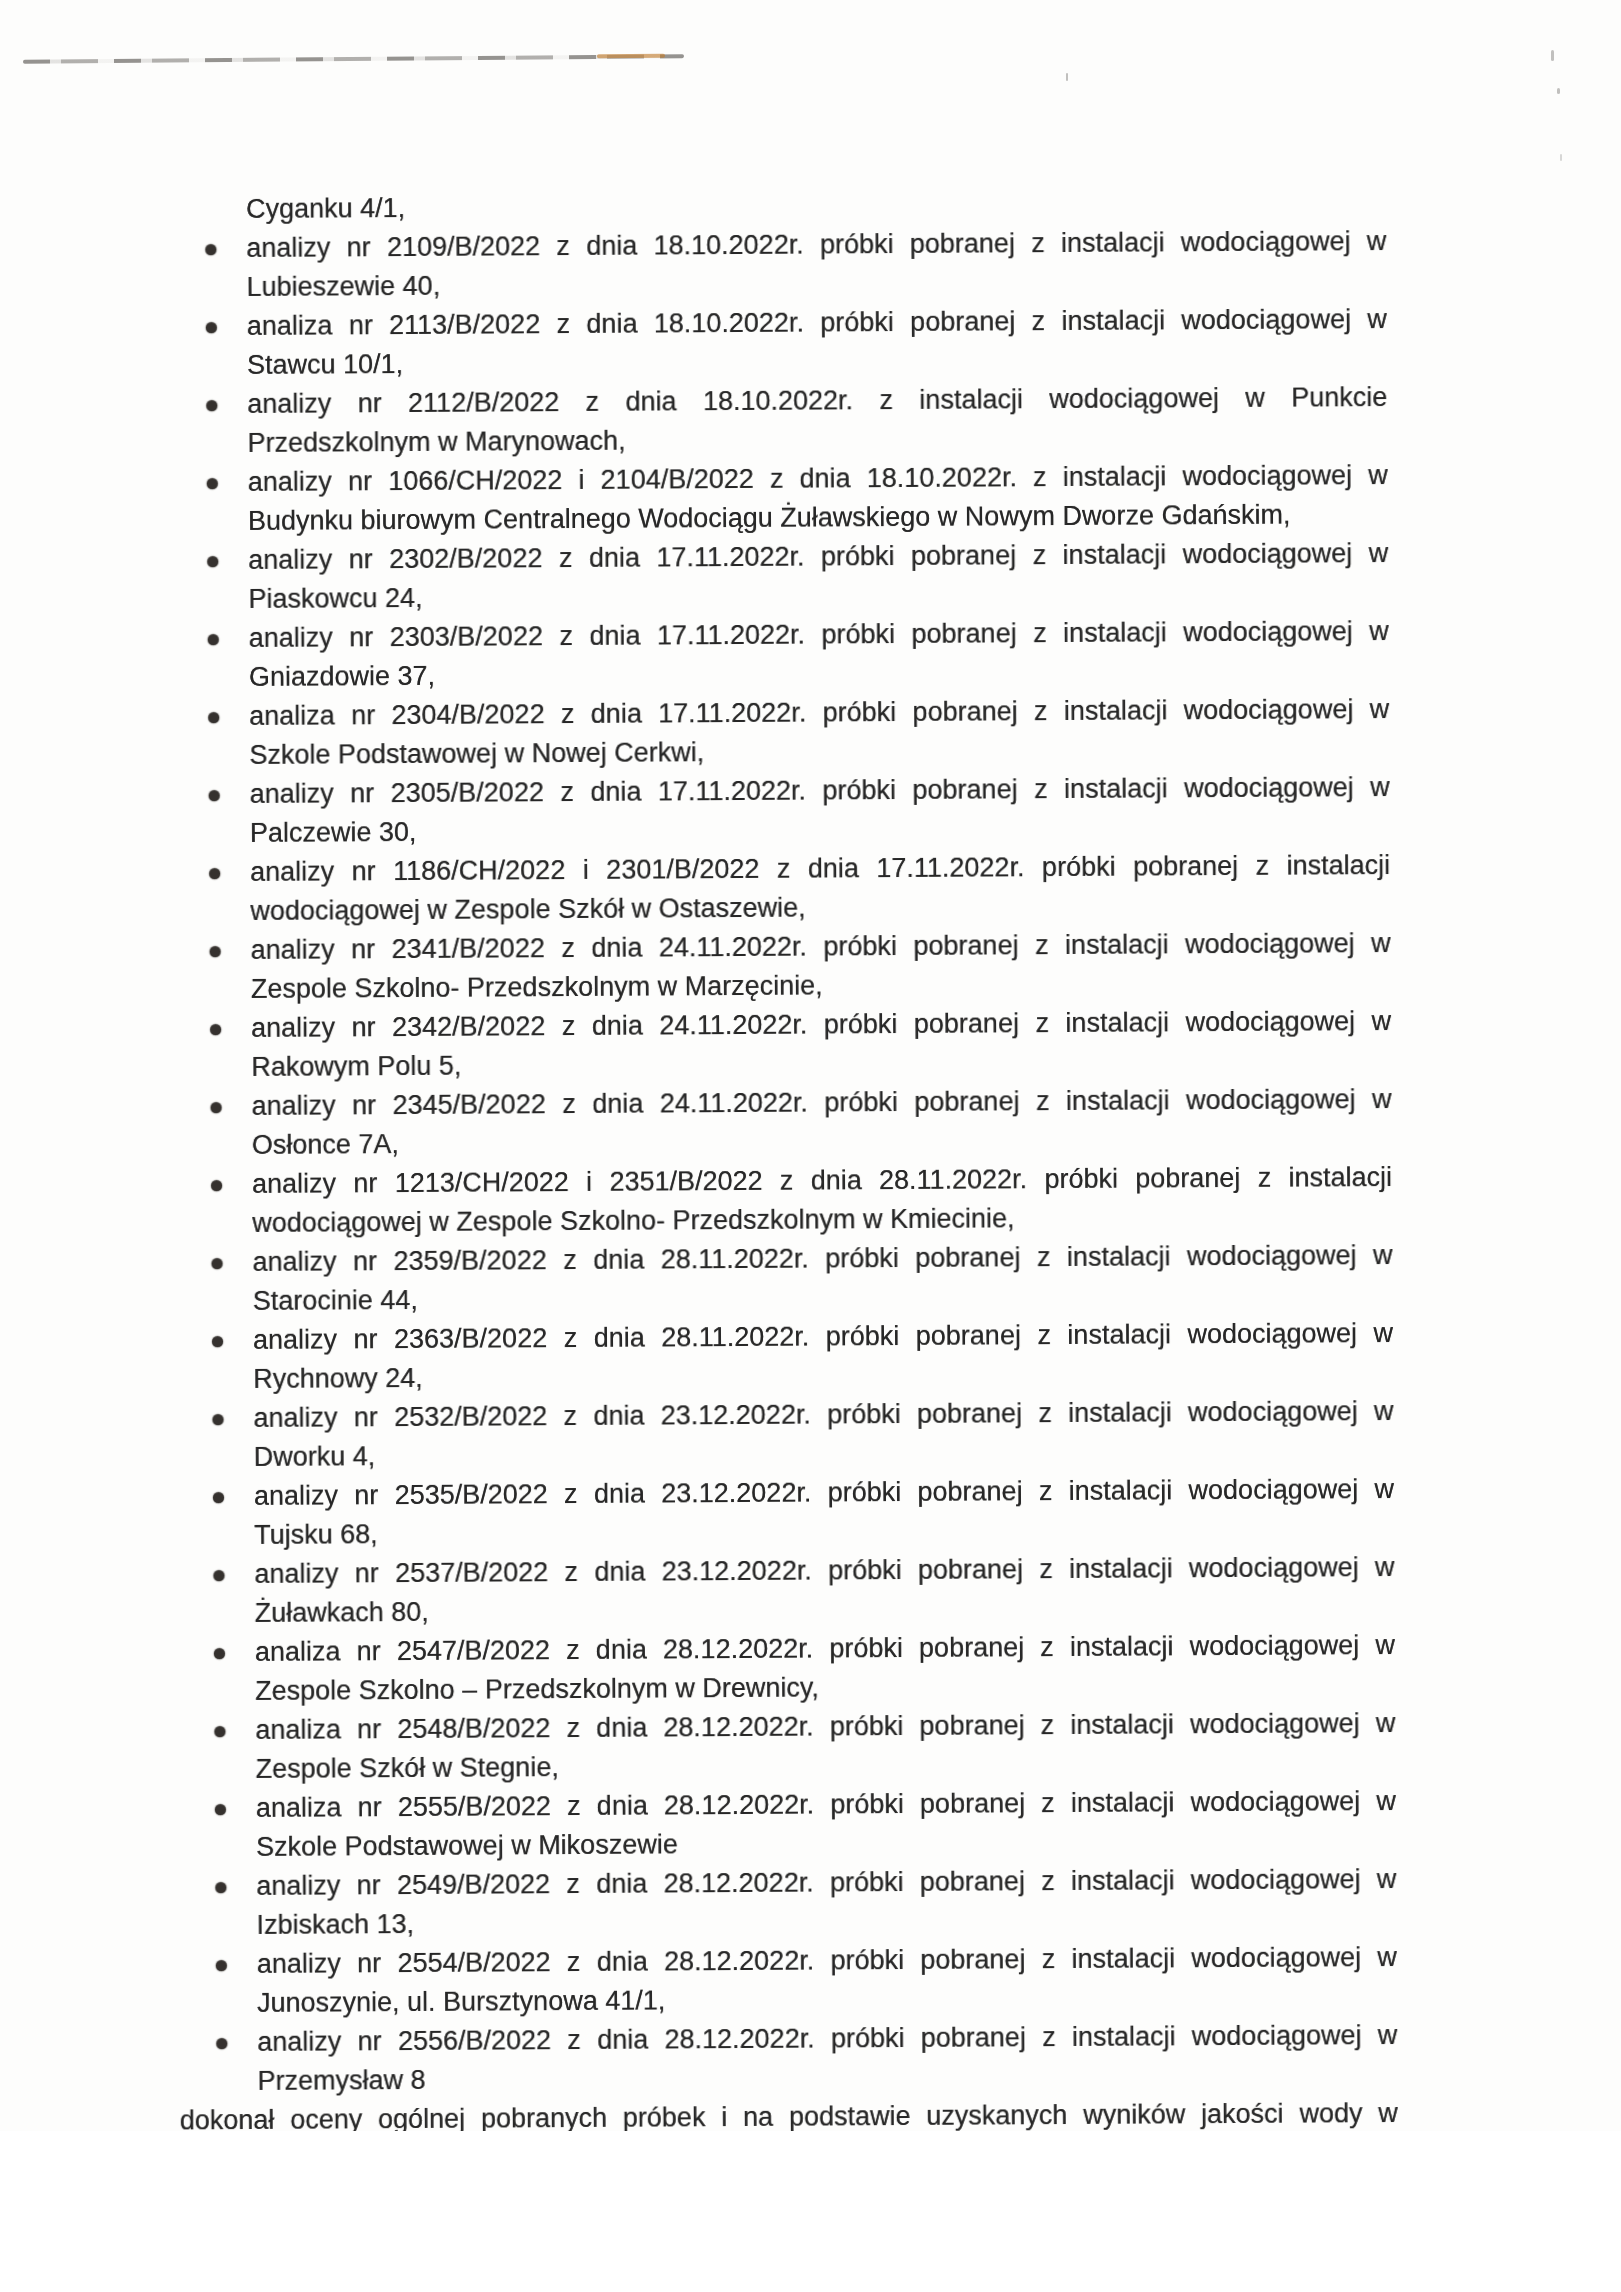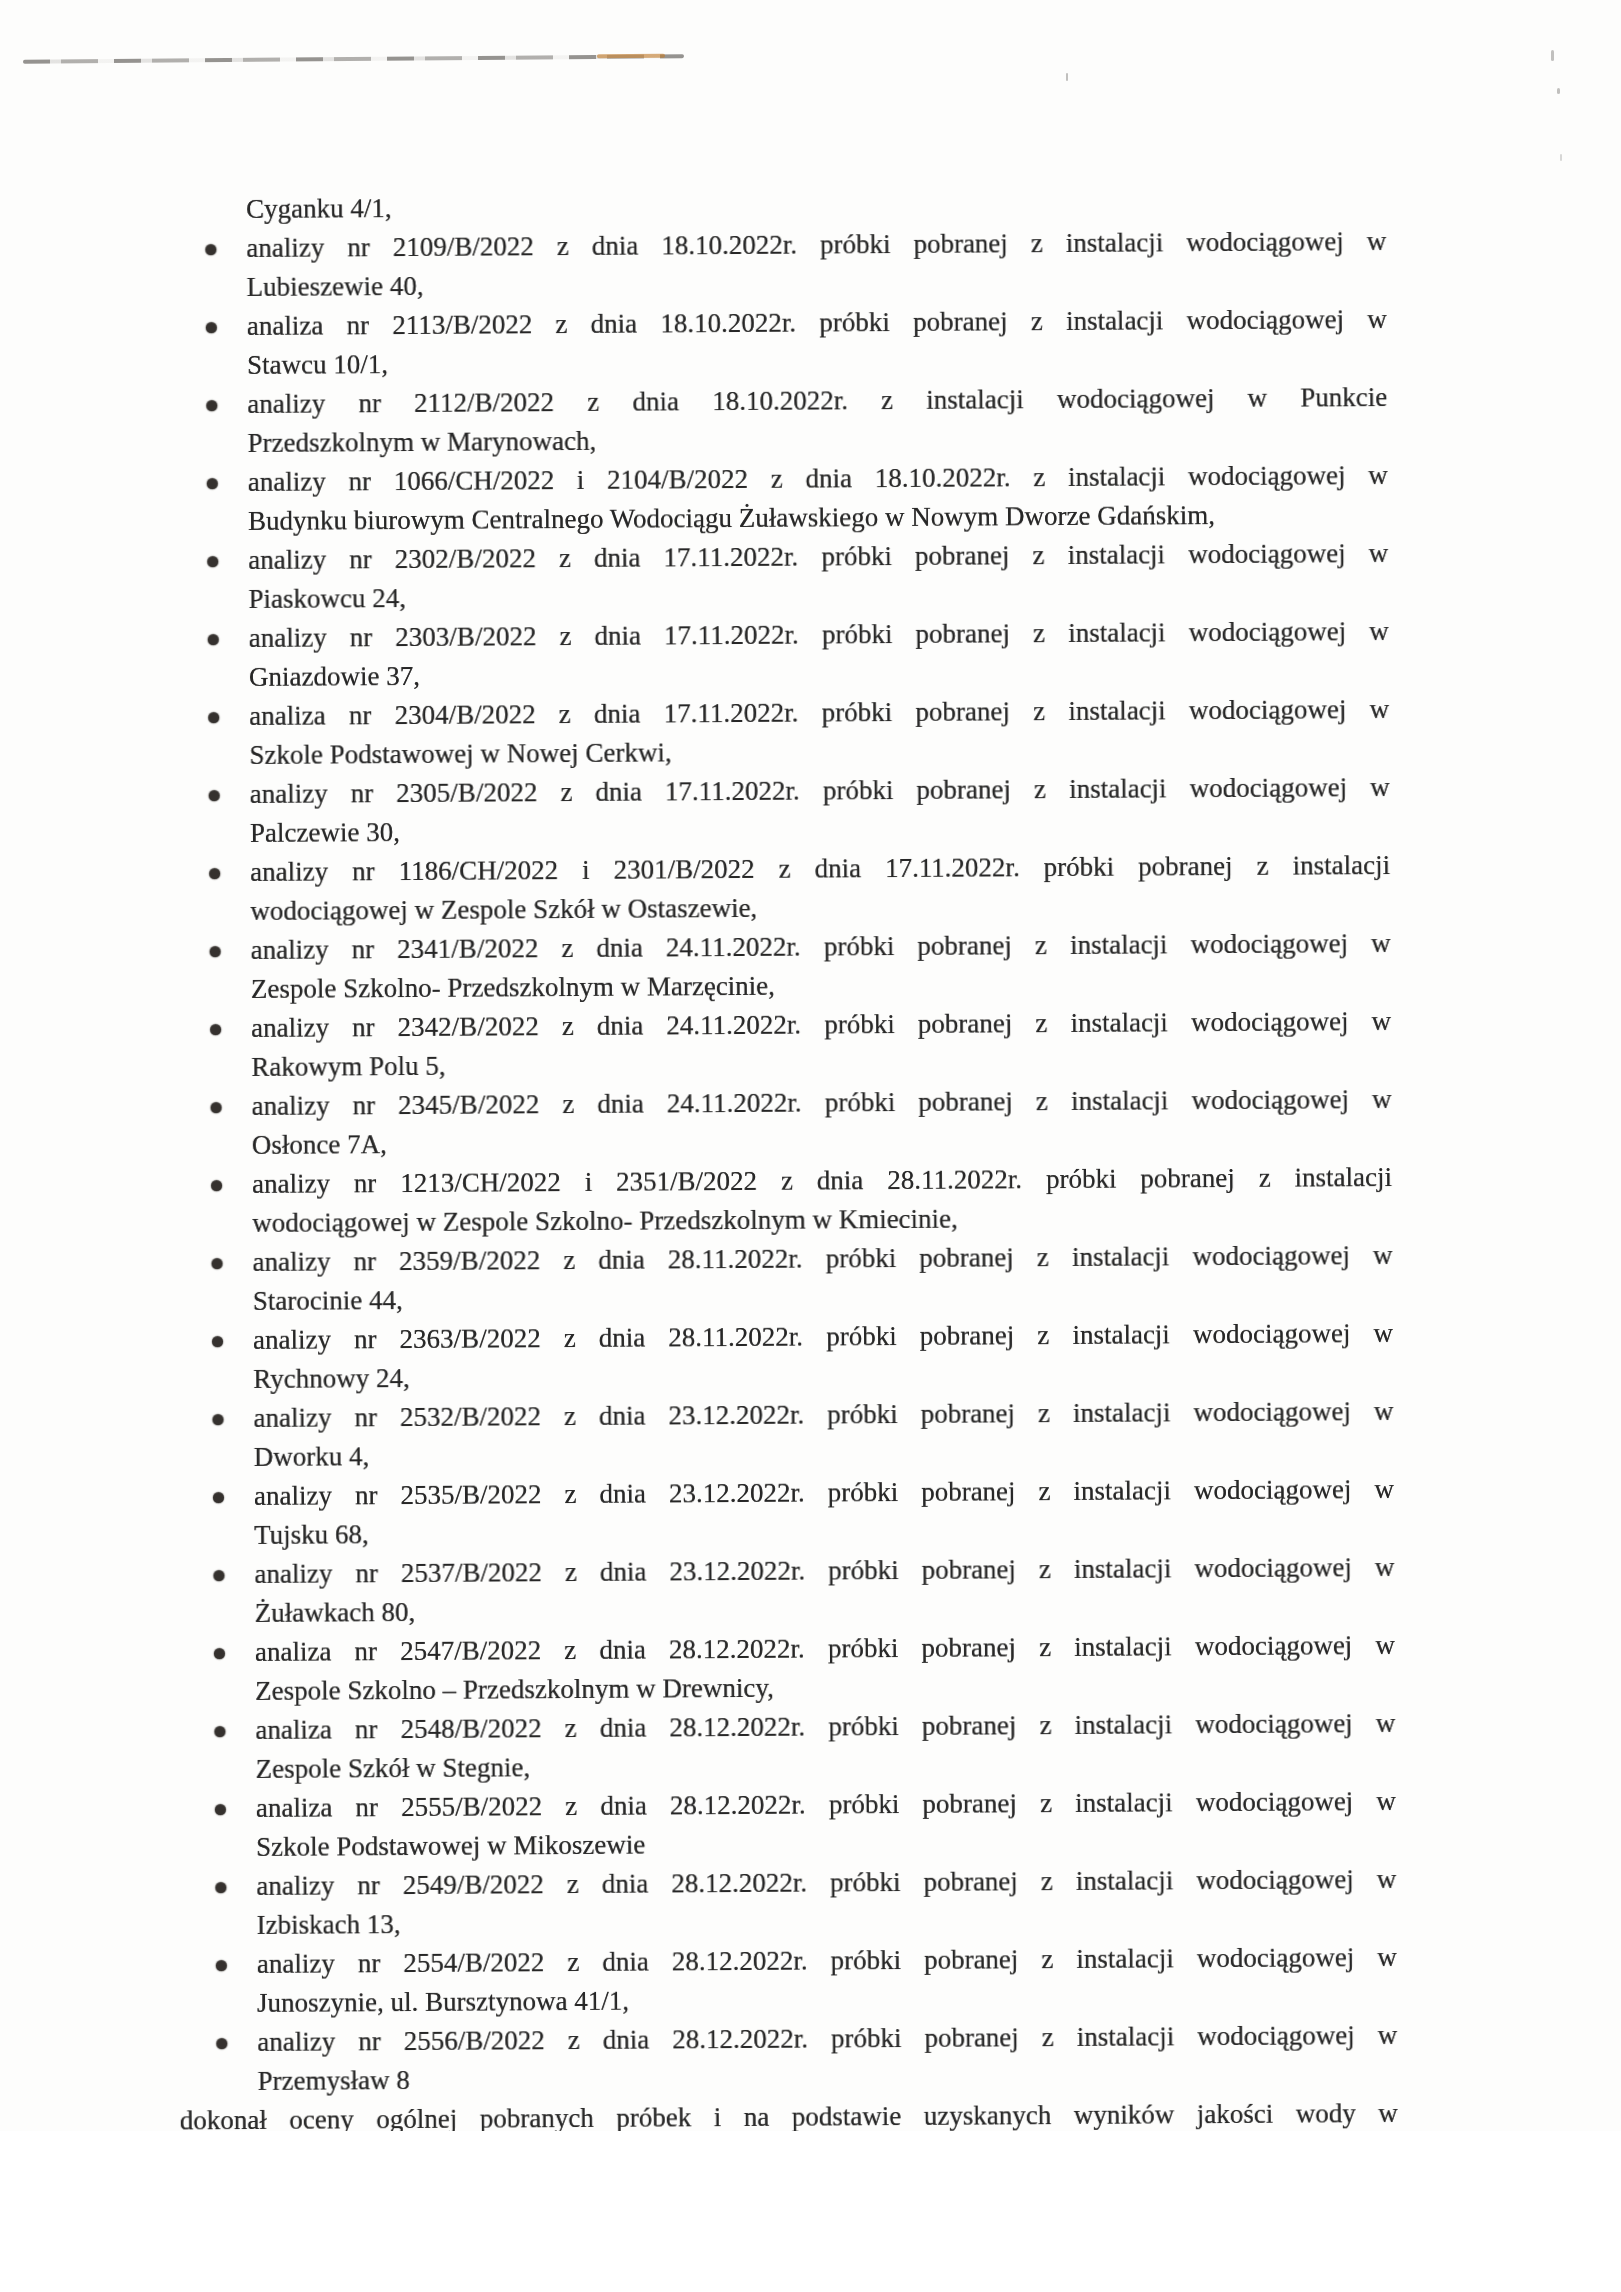--- a/index.html
+++ b/index.html
@@ -6,21 +6,21 @@
     margin: 0;
     padding: 0;
     background: #ffffff;
   }
   .sheet {
     position: relative;
     width: 1621px;
     height: 2131px;
     background: #fdfdfc;
     overflow: hidden;
-    font-family: Liberation Serif, serif;
+    font-family: Liberation Sans, sans-serif;
   }
   
   .content {
     position: absolute;
     left: 0;
     top: 190px;
     width: 1621px;
     font-size: 27px;
     line-height: 39px;
     color: #262626;

